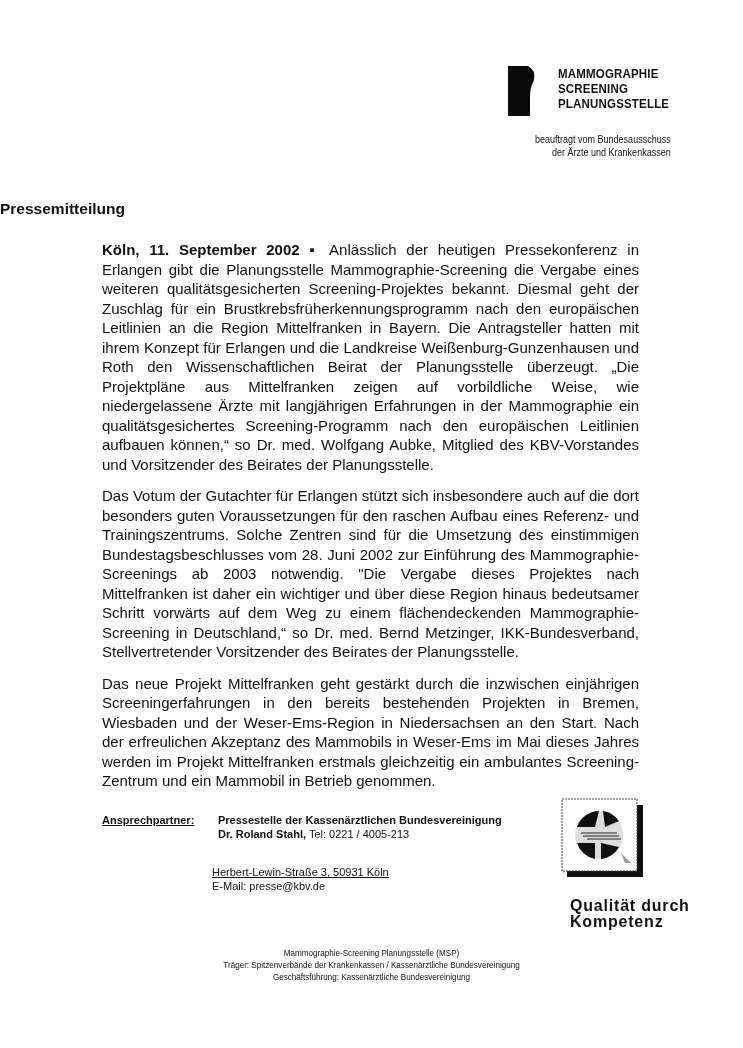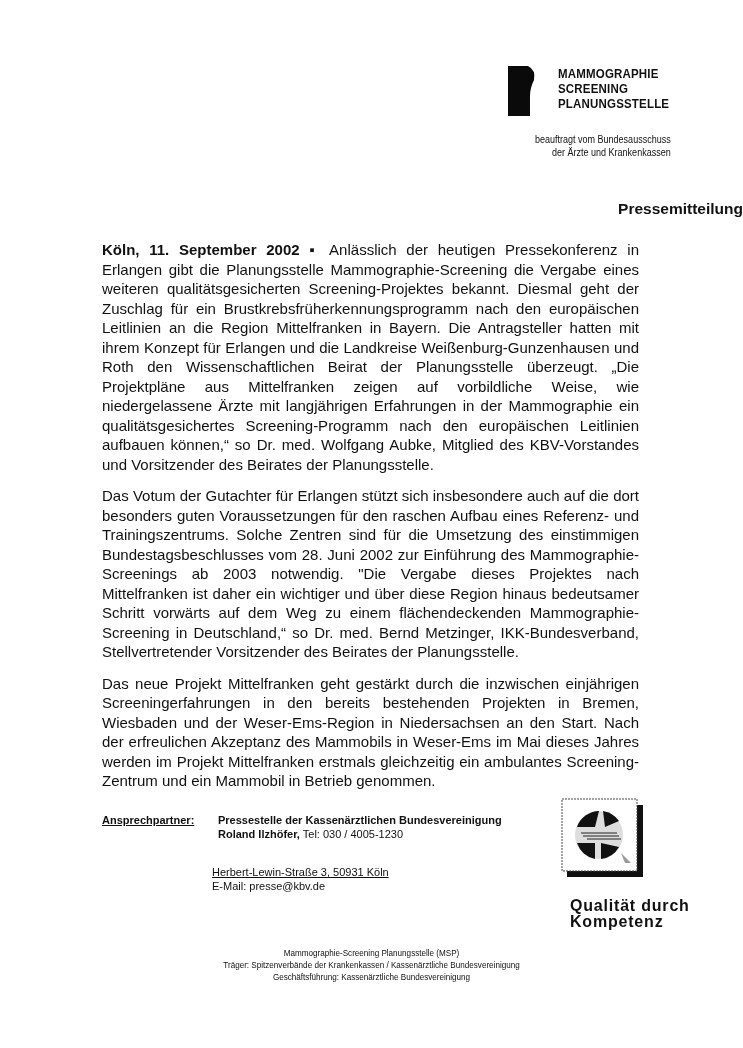--- a/index.html
+++ b/index.html
@@ -1,20 +1,20 @@
 <!DOCTYPE html>
 <html><head>
   <meta charset="utf-8">
   <style>
     html, body { margin: 0; padding: 0; background: #ffffff; }
     body { width: 743px; height: 1048px; position: relative; overflow: hidden; color: #111; font-family: "Liberation Sans", sans-serif; }
     .logo-shape { position: absolute; left: 508px; top: 66px; width: 28px; height: 50px; }
     .logo-text { position: absolute; left: 558px; top: 67px; font-family: "Liberation Sans", sans-serif; font-weight: bold; font-size: 12.5px; line-height: 15px; letter-spacing: 0.2px; transform: scaleX(0.92); transform-origin: left top; }
     .logo-sub { position: absolute; right: 72px; top: 133px; text-align: right; font-size: 10px; line-height: 13px; transform: scaleX(0.9); transform-origin: right top; }
-    .title { position: absolute; left: 0; width: 743px; top: 200px; text-align: right; font-weight: bold; font-size: 15.5px; }
+    .title { position: absolute; left: 0; width: 743px; top: 200px; text-align: left; font-weight: bold; font-size: 15.5px; }
     .body { position: absolute; left: 102px; width: 537px; top: 240px; font-size: 15px; line-height: 19.5px; text-align: justify; }
     .body p { margin: 0 0 12px 0; }
     .body b { font-weight: bold; }
     .contact { position: absolute; left: 102px; top: 813px; font-size: 11px; line-height: 14px; }
     .contact .label { position: absolute; left: 0; top: 0; font-weight: bold; white-space: nowrap; text-decoration: underline; }
     .contact .col { position: absolute; left: 110px; top: 0; white-space: nowrap; }
     .contact .col b { font-weight: bold; padding-left: 6px; }
     .addr { margin-top: 24px; text-decoration: underline; }
     .badge { position: absolute; left: 561px; top: 797px; width: 84px; height: 82px; }
     .badge-text { position: absolute; left: 570px; top: 898px; font-weight: bold; font-size: 16px; line-height: 16px; letter-spacing: 0.8px; }
@@ -41,21 +41,21 @@
 <div class="body">
   <p><b>Köln, 11. September 2002</b> <span>▪</span> <span>Anlässlich der heutigen Pressekonferenz in Erlangen gibt die Planungsstelle Mammographie-Screening die Vergabe eines weiteren qualitätsgesicherten Screening-Projektes bekannt. Diesmal geht der Zuschlag für ein Brustkrebsfrüherkennungsprogramm nach den europäischen Leitlinien an die Region Mittelfranken in Bayern. Die Antragsteller hatten mit ihrem Konzept für Erlangen und die Landkreise Weißenburg-Gunzenhausen und Roth den Wissenschaftlichen Beirat der Planungsstelle überzeugt. „Die Projektpläne aus Mittelfranken zeigen auf vorbildliche Weise, wie niedergelassene Ärzte mit langjährigen Erfahrungen in der Mammographie ein qualitätsgesichertes Screening-Programm nach den europäischen Leitlinien aufbauen können,“ so Dr. med. Wolfgang Aubke, Mitglied des KBV-Vorstandes und Vorsitzender des Beirates der Planungsstelle.</span></p>
   <p>Das Votum der Gutachter für Erlangen stützt sich insbesondere auch auf die dort besonders guten Voraussetzungen für den raschen Aufbau eines Referenz- und Trainingszentrums. Solche Zentren sind für die Umsetzung des einstimmigen Bundestagsbeschlusses vom 28. Juni 2002 zur Einführung des Mammographie-Screenings ab 2003 notwendig. "Die Vergabe dieses Projektes nach Mittelfranken ist daher ein wichtiger und über diese Region hinaus bedeutsamer Schritt vorwärts auf dem Weg zu einem flächendeckenden Mammographie-Screening in Deutschland,“ so Dr. med. Bernd Metzinger, IKK-Bundesverband, Stellvertretender Vorsitzender des Beirates der Planungsstelle.</p>
   <p>Das neue Projekt Mittelfranken geht gestärkt durch die inzwischen einjährigen Screeningerfahrungen in den bereits bestehenden Projekten in Bremen, Wiesbaden und der Weser-Ems-Region in Niedersachsen an den Start. Nach der erfreulichen Akzeptanz des Mammobils in Weser-Ems im Mai dieses Jahres werden im Projekt Mittelfranken erstmals gleichzeitig ein ambulantes Screening-Zentrum und ein Mammobil in Betrieb genommen.</p>
 </div>
 
 <div class="contact">
   <div class="label">Ansprechpartner:</div>
   <div class="col">
     <div><b>Pressestelle der Kassenärztlichen Bundesvereinigung</b></div>
-    <div><b>Roland Ilzhöfer,</b> <span>Tel: 030 / 4005-1230</span></div>
+    <div><b>Dr. Roland Stahl,</b> <span>Tel: 0221 / 4005-213</span></div>
     <div class="addr">Herbert-Lewin-Straße 3, 50931 Köln</div>
     <div>E-Mail: presse@kbv.de</div>
   </div>
 </div>
 
 <svg class="badge" viewBox="0 0 84 82">
   <rect x="6" y="8" width="76" height="72" fill="#111"></rect>
   <rect x="1" y="2" width="75" height="72" fill="#fff" stroke="#444" stroke-width="1" stroke-dasharray="2 1"></rect>
   <circle cx="38" cy="38" r="24" fill="#ddd"></circle>
   <path d="M38 14 A24 24 0 0 0 16 30 L34 30 Z" fill="#111"></path>

